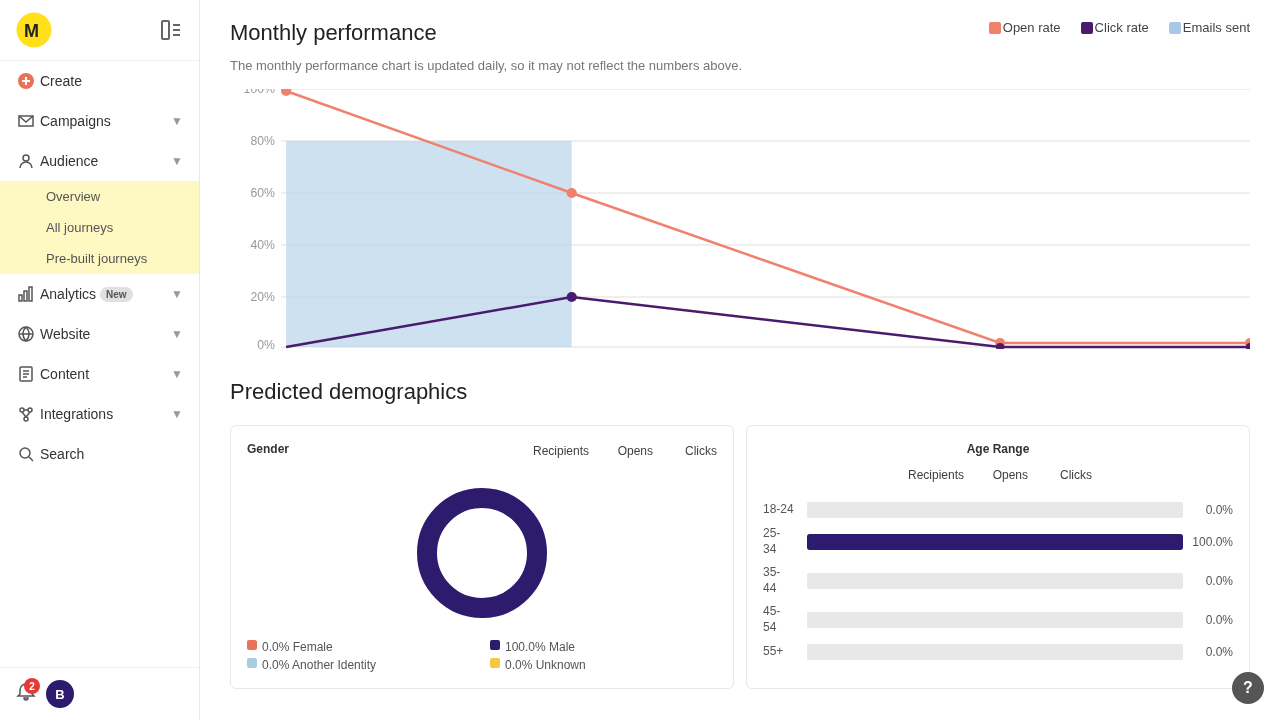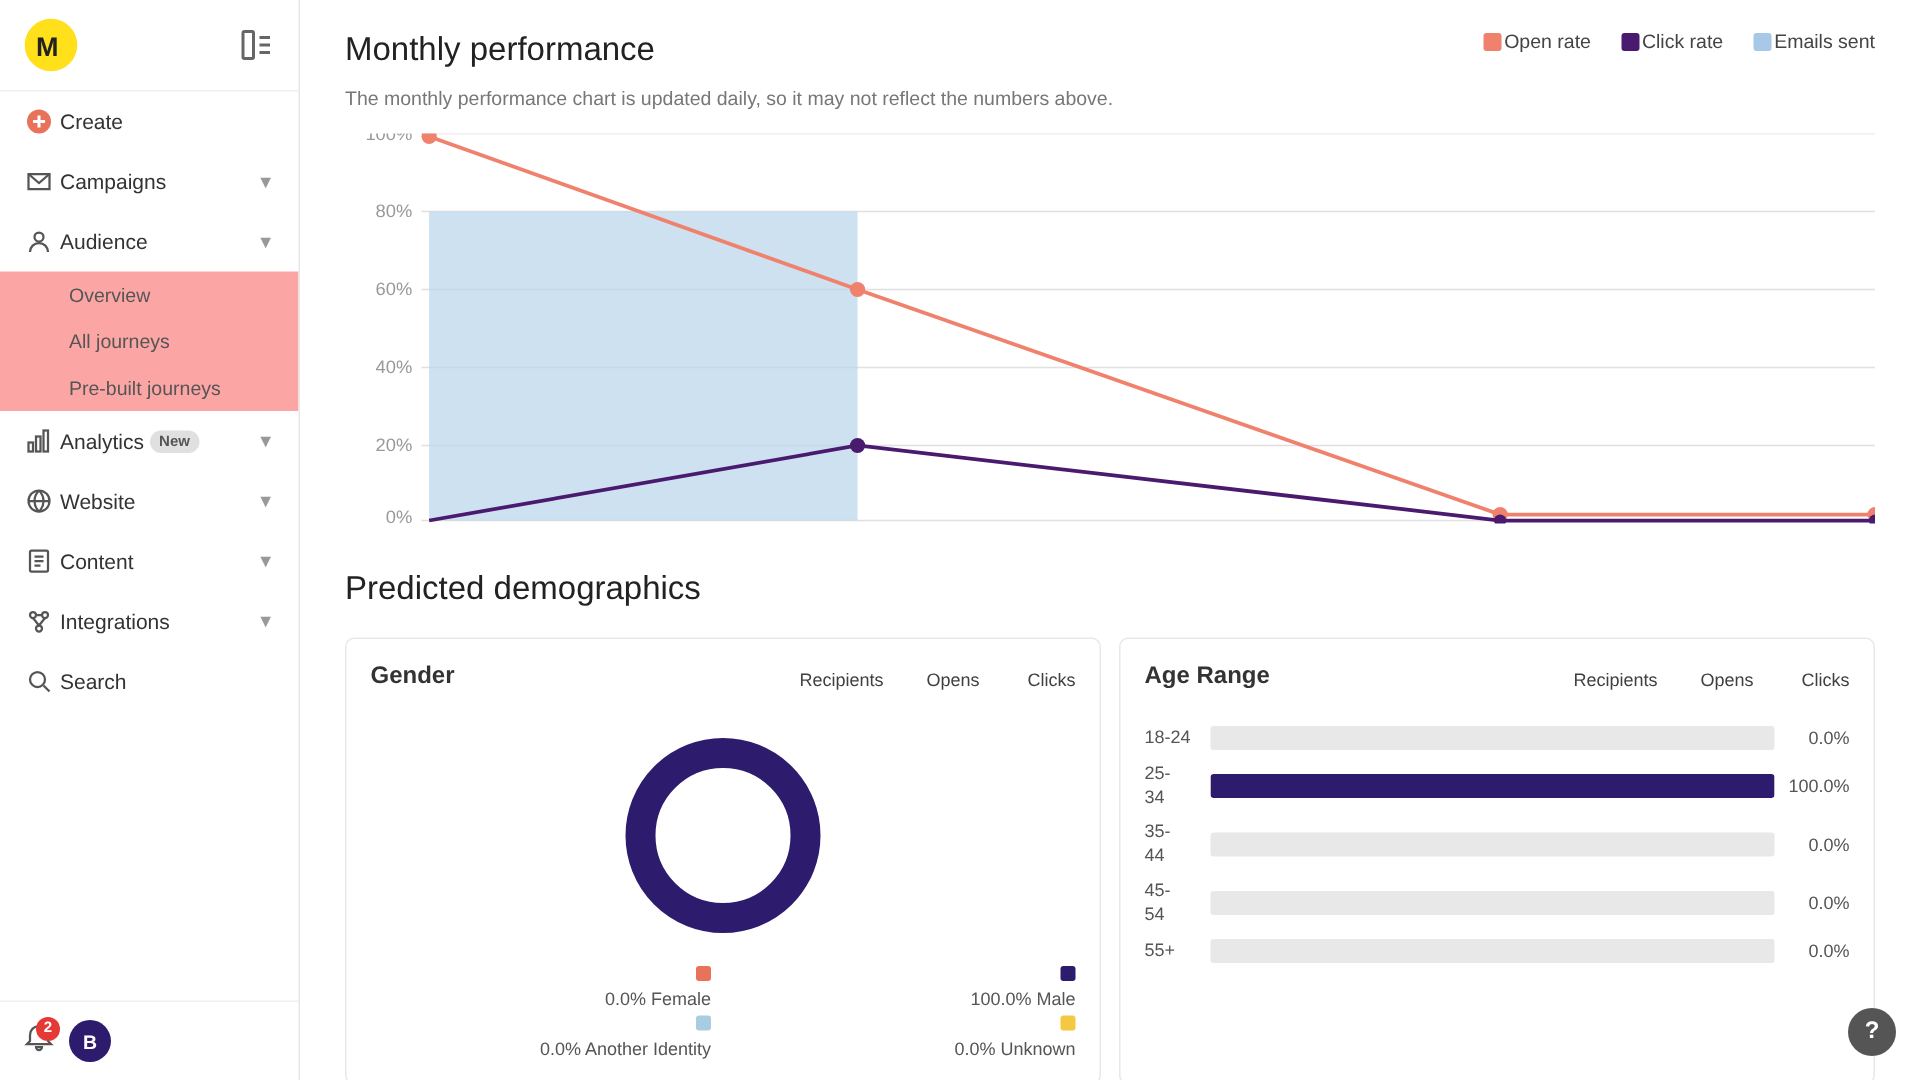--- a/index.html
+++ b/index.html
@@ -41,21 +41,21 @@
     .nav-item .chevron { margin-left: auto; color: #999; font-size: 12px; }
     .nav-item .badge {
       background: #e0e0e0;
       color: #555;
       font-size: 10px;
       padding: 2px 6px;
       border-radius: 10px;
       font-weight: 600;
     }
 
-    .sub-nav { background: #fca5a5; }
+    .sub-nav { background: #fef9c3; }
     .sub-nav-item {
       padding: 8px 16px 8px 46px;
       font-size: 13px;
       color: #555;
       cursor: pointer;
     }
 
     .sidebar-bottom {
       margin-top: auto;
       padding: 12px 16px;
@@ -134,21 +134,21 @@
       gap: 12px;
     }
     .demo-card {
       flex: 1;
       border: 1px solid #e8e8e8;
       border-radius: 6px;
       padding: 16px;
       background: #fff;
     }
     .demo-card-title {
-      font-size: 16px;
+      font-size: 12px;
       font-weight: 600;
       color: #333;
       margin-bottom: 12px;
     }
     .demo-card-headers {
       display: flex;
       justify-content: flex-end;
       gap: 4px;
       font-size: 12px;
       color: #404040;
@@ -166,21 +166,21 @@
     .donut-svg { width: 150px; height: 150px; }
 
     .gender-legend {
       display: grid;
       grid-template-columns: 1fr 1fr;
       gap: 4px 16px;
       font-size: 12px;
       color: #555;
       margin-top: 12px;
     }
-    .gender-legend-item { display: flex; align-items: flex-end; gap: 5px; flex-direction: column; }
+    .gender-legend-item { display: flex; align-items: flex-start; gap: 5px; }
     .gender-dot { width: 10px; height: 10px; border-radius: 2px; }
 
     
     .age-rows { margin-top: 8px; }
     .age-row {
       display: flex;
       align-items: center;
       margin-bottom: 8px;
       gap: 8px;
     }
@@ -433,21 +433,21 @@
             <span>0.0% Another Identity</span>
           </div>
           <div class="gender-legend-item">
             <div class="gender-dot" style="background:#f5c842;"></div>
             <span>0.0% Unknown</span>
           </div>
         </div>
       </div>
 
       <div class="demo-card">
-        <div style="display:flex; justify-content:space-between; align-items:center; margin-bottom:12px;">
+        <div style="display:flex; justify-content:space-between; align-items:center; margin-bottom:12px;flex-direction:column;">
           <div class="demo-card-title">Age Range</div>
           <div class="demo-card-headers">
             <span>Recipients</span>
             <span>Opens</span>
             <span>Clicks</span>
           </div>
         </div>
         <div class="age-rows">
 
           <div class="age-row">

